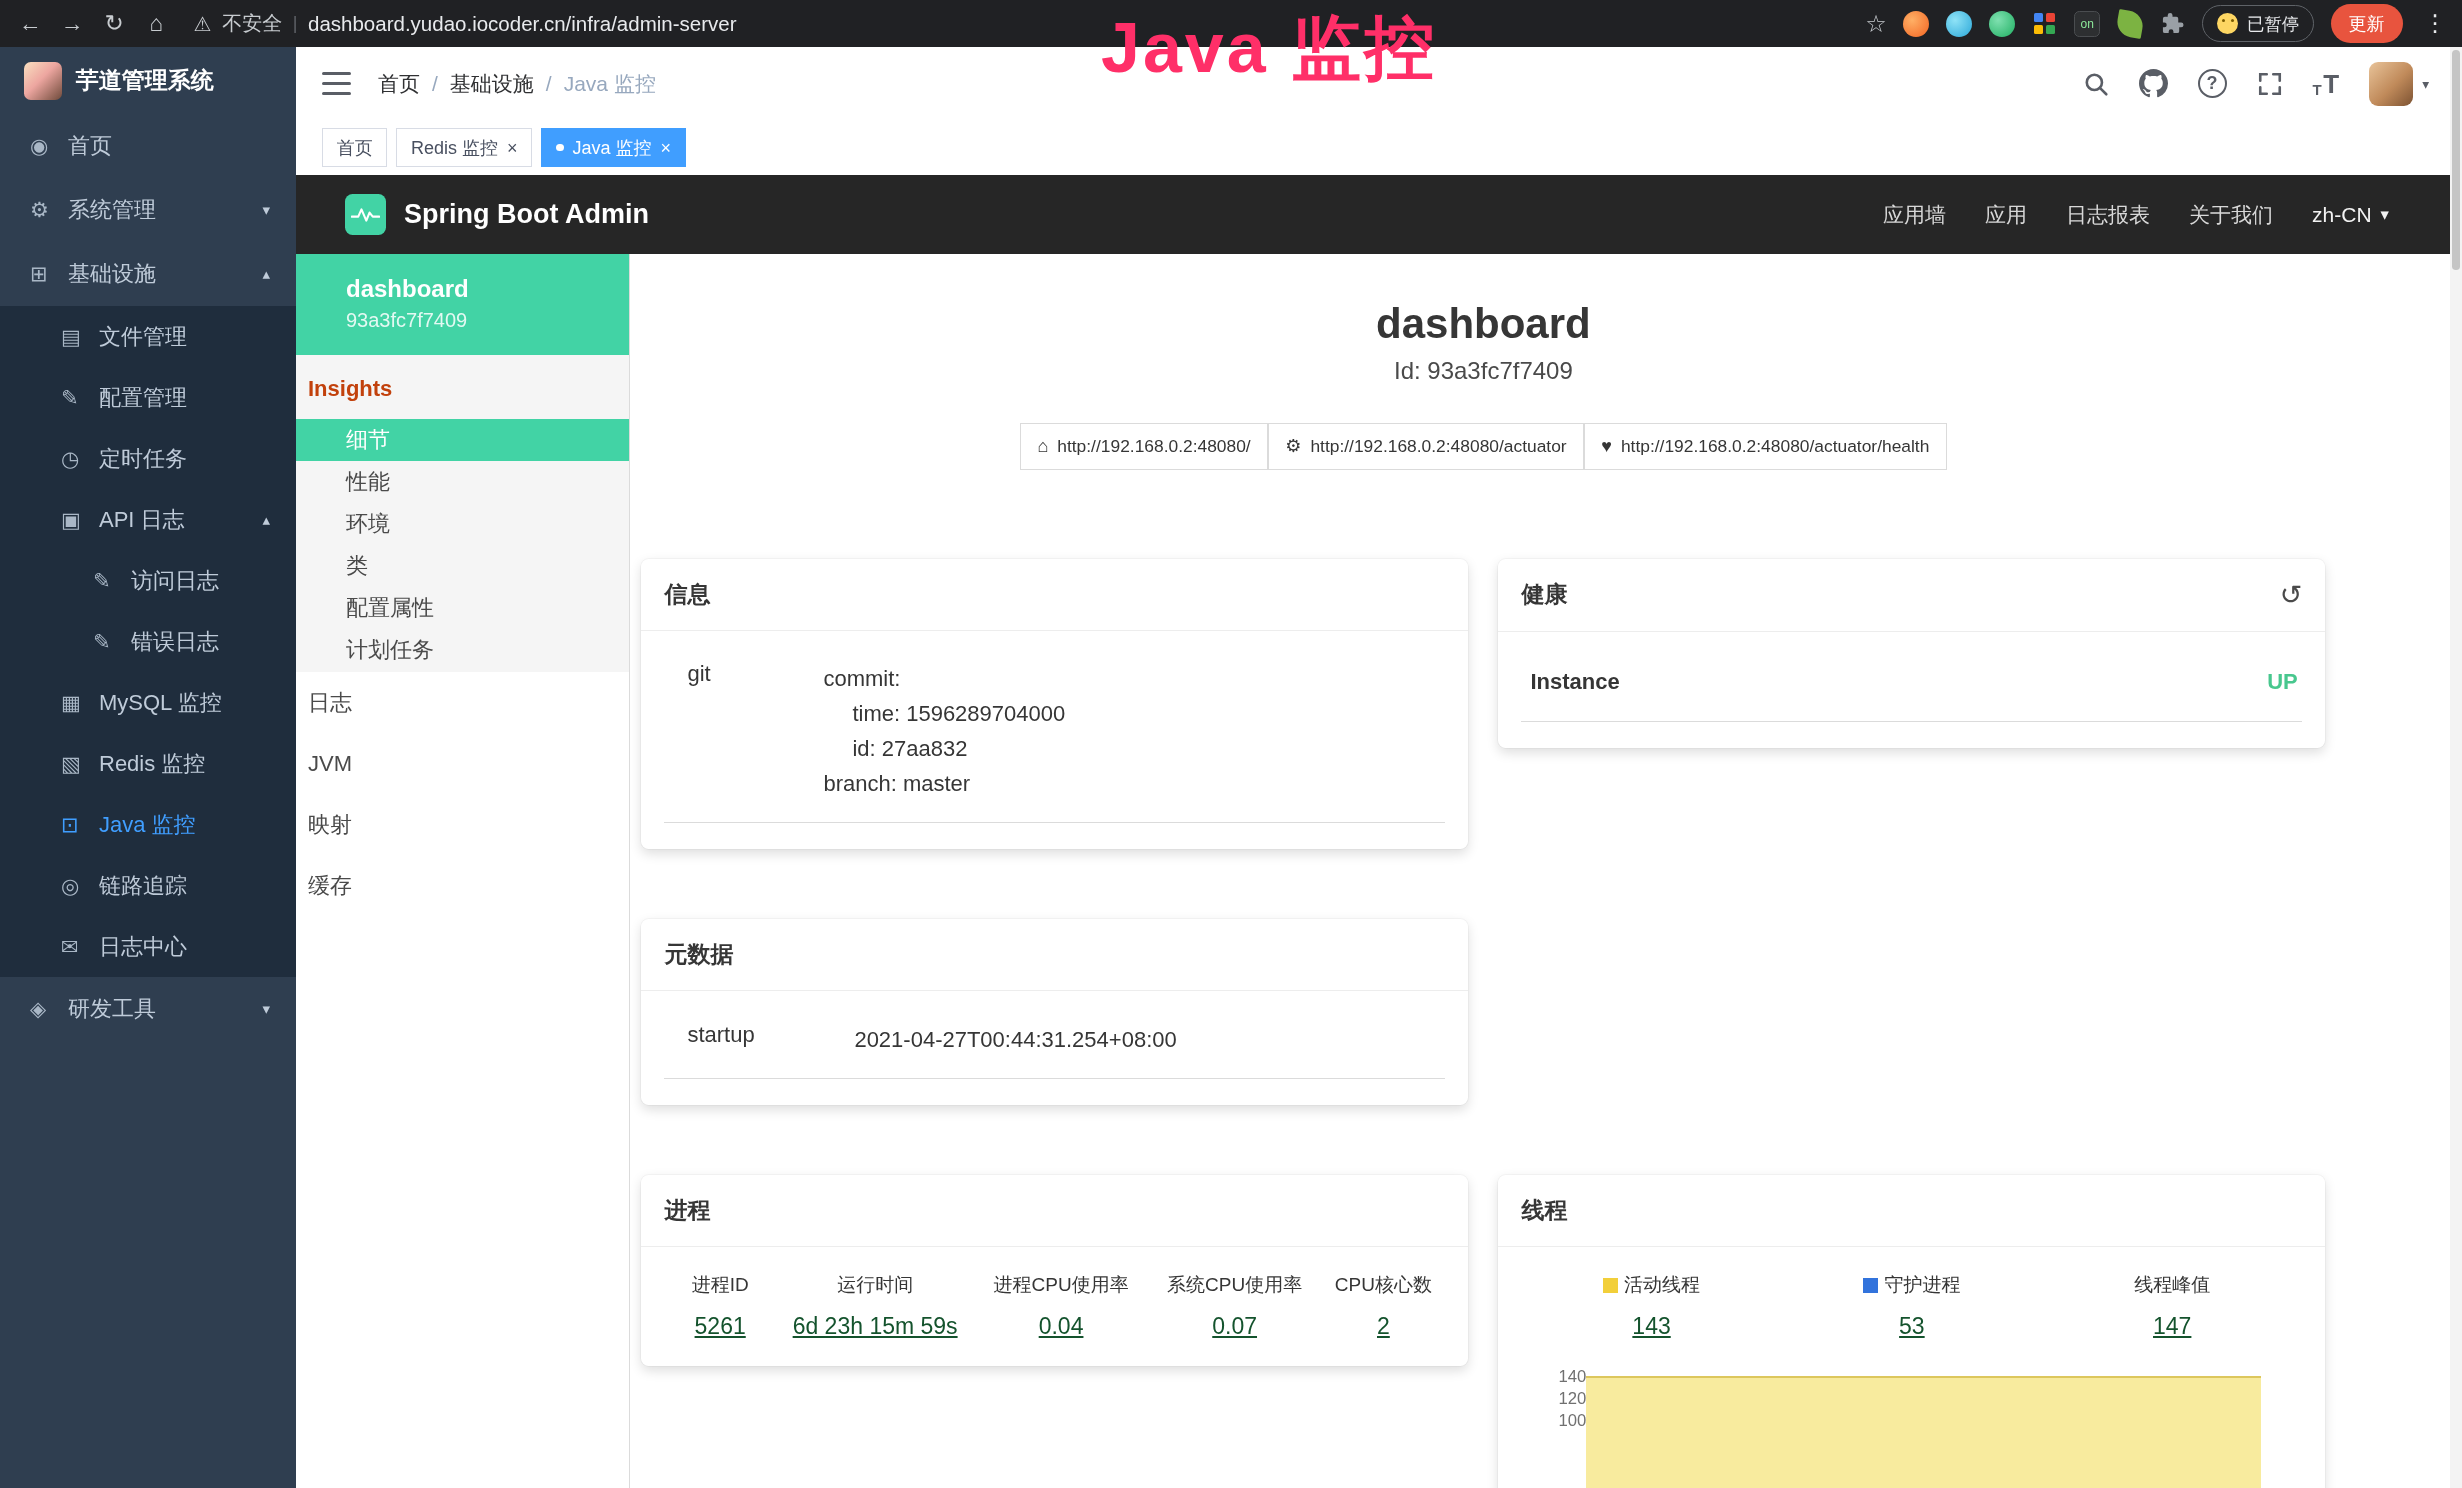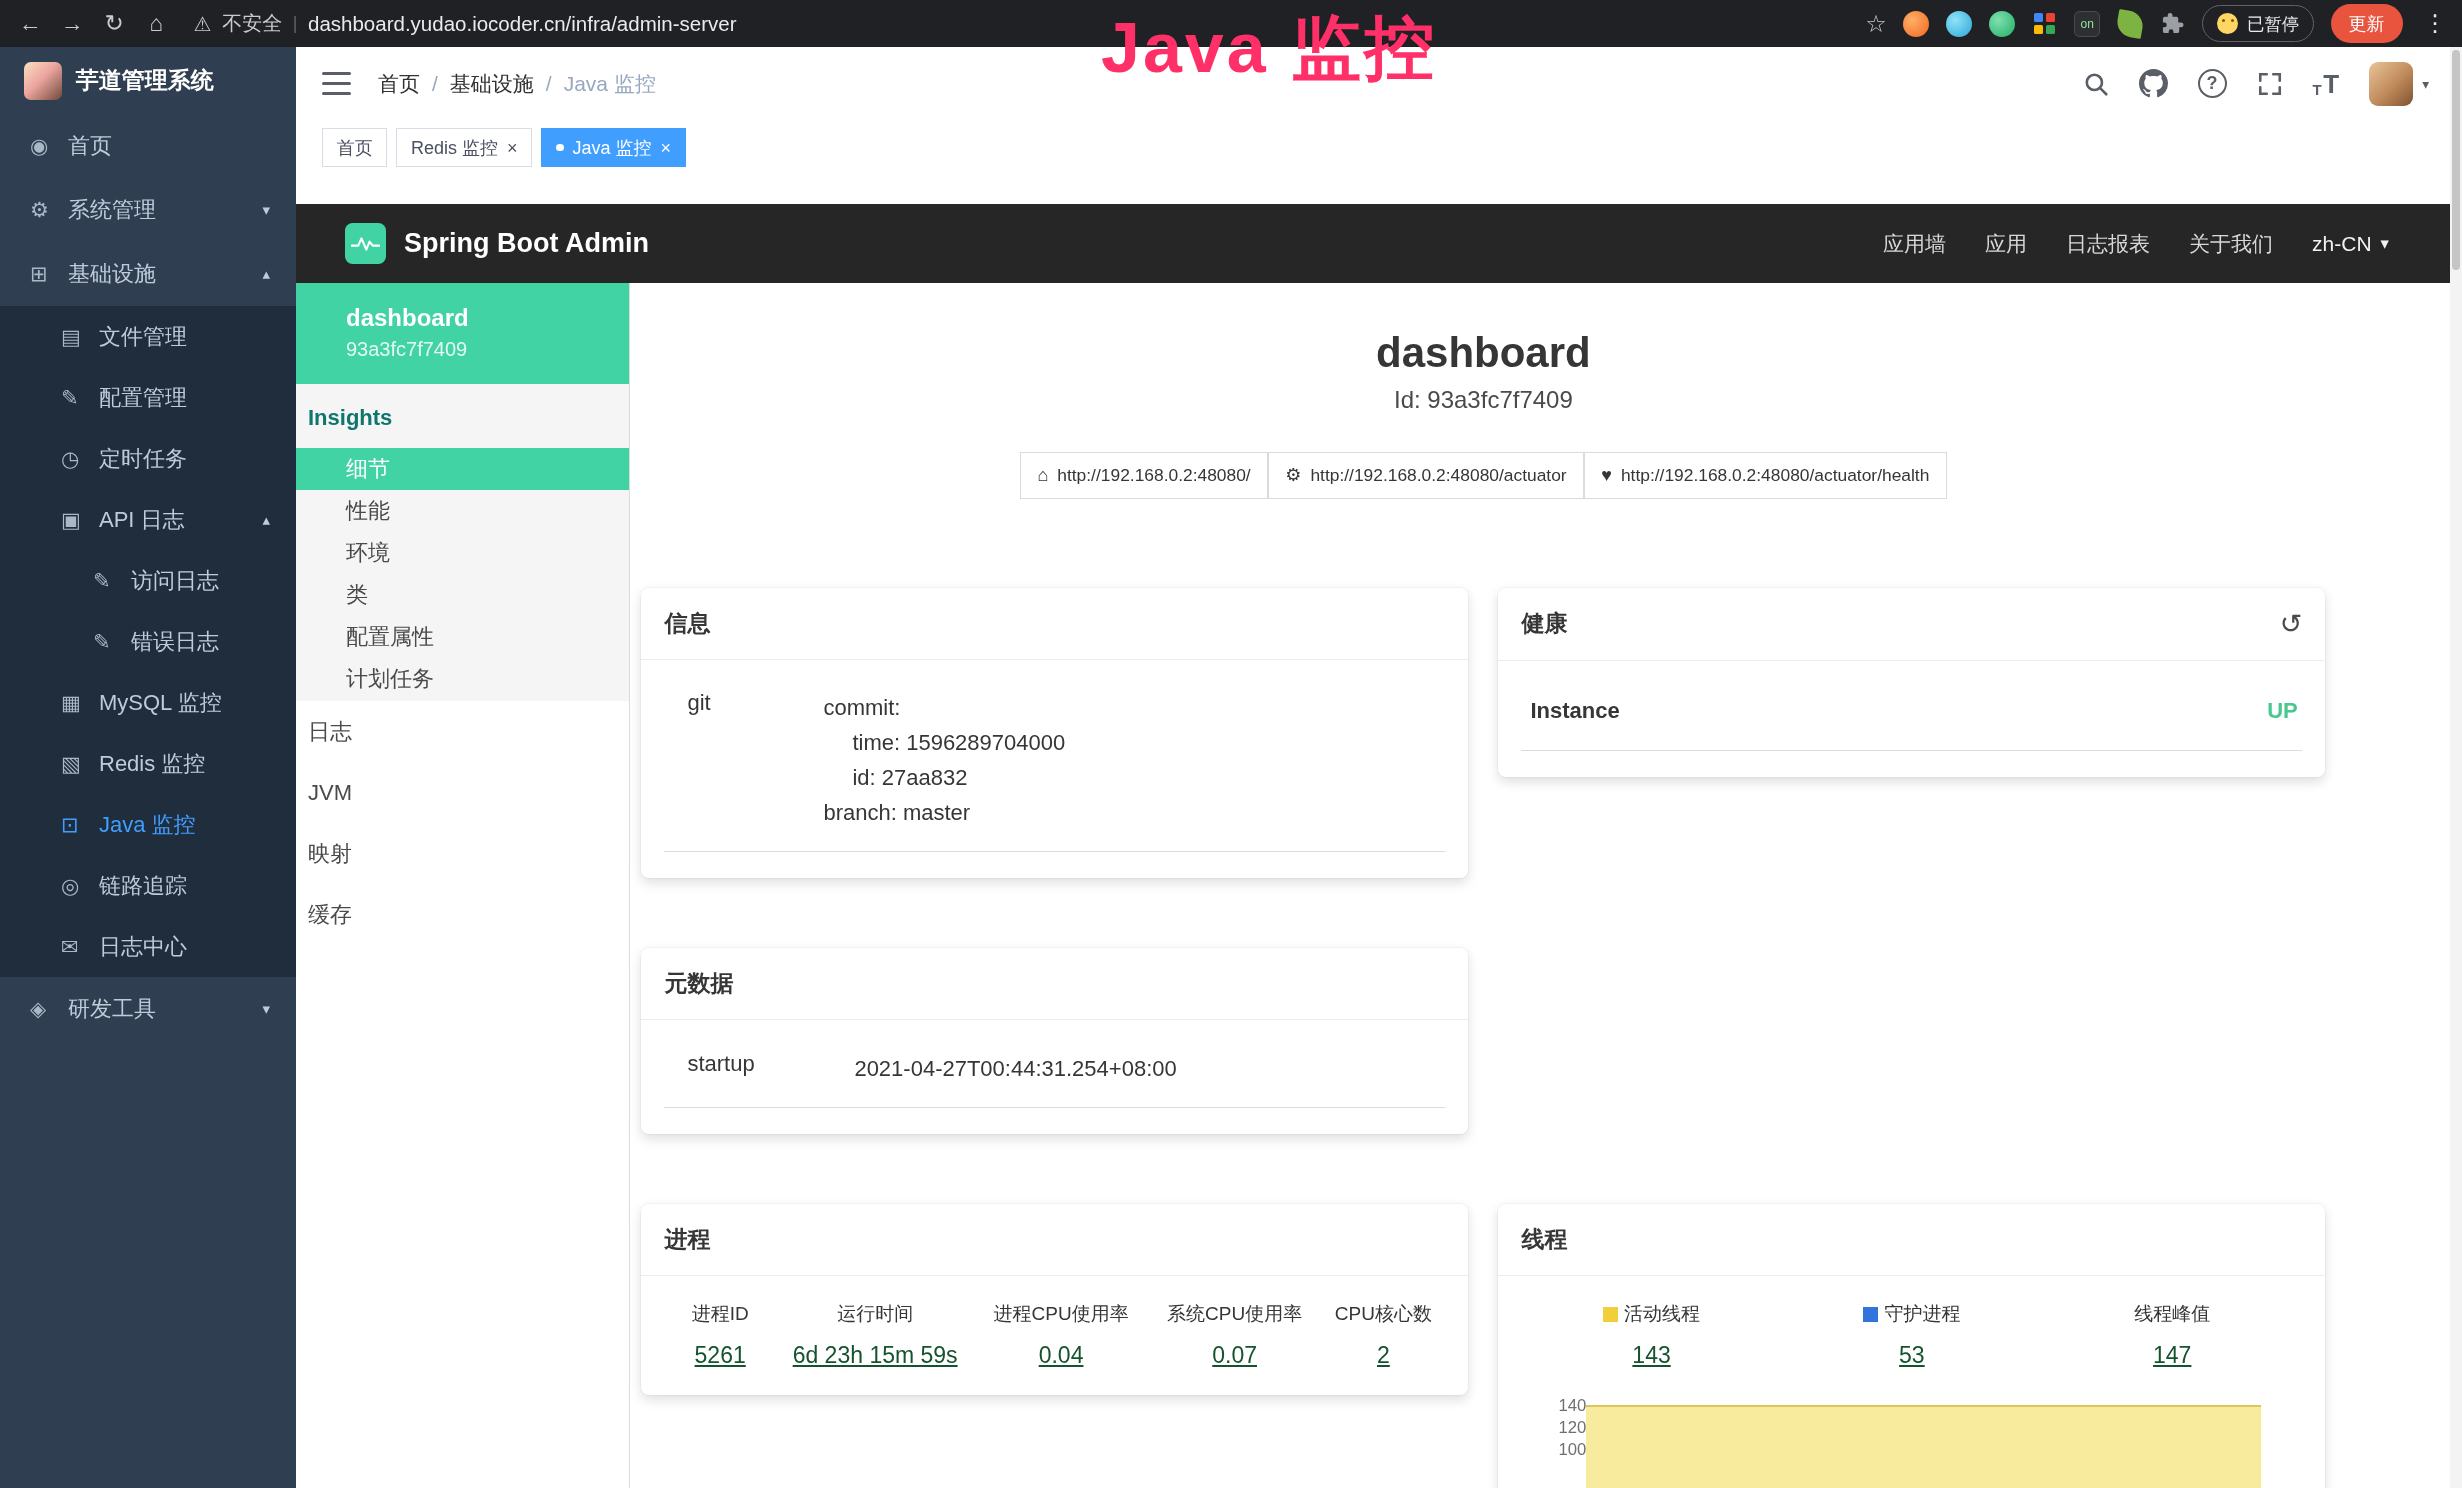--- a/index.html
+++ b/index.html
@@ -79,37 +79,37 @@
   
   .tab-bar { height:55px; display:flex; align-items:center; gap:9px; padding:0 26px; background:#fff; }
   .tag { height:39px; display:flex; align-items:center; gap:9px; padding:0 13.7px; border:0.8px solid #d8dce5;
          background:#fff; color:#495060; font-size:18px; cursor:pointer; }
   .tag .dot { width:7.6px; height:7.6px; border-radius:50%; background:#fff; display:none; }
   .tag.active { background:#409eff; border-color:#409eff; color:#fff; }
   .tag.active .dot { display:block; }
   .tag .close { font-size:18px; line-height:1; }
 
   
-  .sba { flex:1; display:flex; flex-direction:column; min-height:0;margin-top:29px; }
+  .sba { flex:1; display:flex; flex-direction:column; min-height:0; }
   .sba-navbar { height:79px; background:#262626; display:flex; align-items:center; padding:0 73px 0 49px; flex-shrink:0; }
   .sba-logo { width:41px; height:41px; border-radius:7.6px; background:#42d3a5; display:flex; align-items:center;
               justify-content:center; }
   .sba-brand { margin-left:18px; color:#fff; font-size:27px; font-weight:700; }
   .sba-nav { margin-left:auto; display:flex; align-items:center; gap:39px; font-size:21px; color:#d8d8d8; }
   .sba-nav .sba-nav-item { cursor:pointer; }
   .sba-locale { display:flex; align-items:center; gap:9px; color:#f2f2f2; cursor:pointer; }
   .sba-locale .lcaret { font-size:16.7px; }
 
   .sba-body { flex:1; display:flex; min-height:0; }
   .sba-sidebar { width:334px; flex-shrink:0; background:#fff; border-right:0.8px solid #dbdbdb; }
   .inst-head { background:#42d3a5; color:#fff; padding:21px 15px 23px 50px; cursor:pointer; }
   .inst-name { font-size:24px; font-weight:700; }
   .inst-id { font-size:20px; color:rgba(255,255,255,.85); margin-top:6px; }
   .sgroup { background:#f5f5f5; padding-bottom:1.5px; }
-  .sgroup-label { padding:21px 12px 16.7px; font-size:22px; font-weight:700; color:#0f766e; }
+  .sgroup-label { padding:21px 12px 16.7px; font-size:22px; font-weight:700; color:#c2410c; }
   .sitem { height:42px; display:flex; align-items:center; padding-left:50px; font-size:22px; color:#4a4a4a; cursor:pointer; }
   .sitem.active { background:#42d3a5; color:#fff; }
   .sitem.plain { padding-left:12px; height:61px; }
 
   .sba-content { flex:1; overflow:hidden; padding-top:46px; background:#fff; }
   .content-inner { width:1684px; margin-left:11.4px; }
   .inst-title { text-align:center; font-size:42px; font-weight:700; color:#363636; }
   .inst-sub { text-align:center; font-size:24px; color:#4a4a4a; margin-top:9px; }
   .chips { display:flex; justify-content:center; margin-top:38px; }
   .chip { display:flex; align-items:center; gap:9px; border:0.8px solid #dbdbdb; background:#fff;

